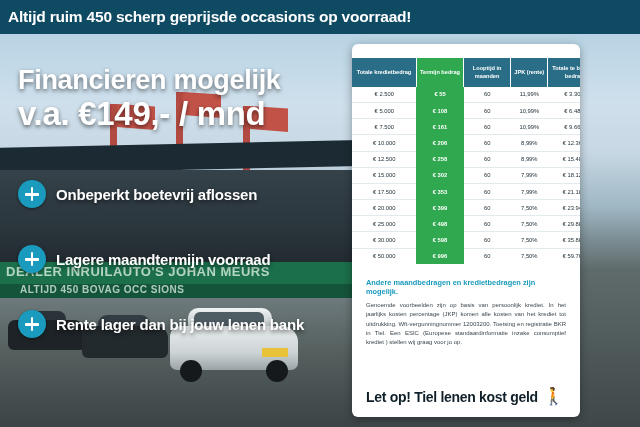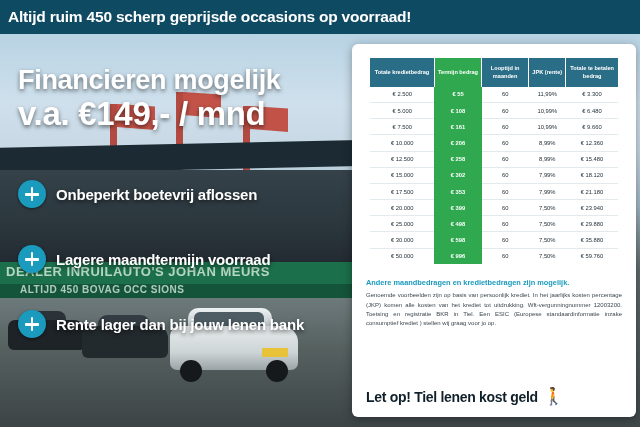--- a/index.html
+++ b/index.html
@@ -126,21 +126,21 @@
   .bullet-badge:after { left:12.7px; top:7px; width:2.5px; height:14px; }
   .bullet-text {
     color:#ffffff; font-size:15px; font-weight:bold; letter-spacing:-0.2px;
     text-shadow:0 2px 4px rgba(0,0,0,.6);
     white-space:nowrap;
   }
   .hb { position:absolute; left:18px; top:66px; }
 
   
   .card {
-    position:absolute; left:352px; top:44px; width:284px; height:373px;
+    position:absolute; left:352px; top:44px; width:228px; height:373px;
     background:#ffffff; border-radius:6px;
     box-shadow:0 2px 10px rgba(0,0,0,.35);
     overflow:hidden;
   }
   table.rate {
     width:248px; margin:14px auto 0 auto; border-collapse:collapse;
     table-layout:fixed;
   }
   table.rate th {
     background:#2a6d86; color:#ffffff; font-size:5.6px; font-weight:bold;

